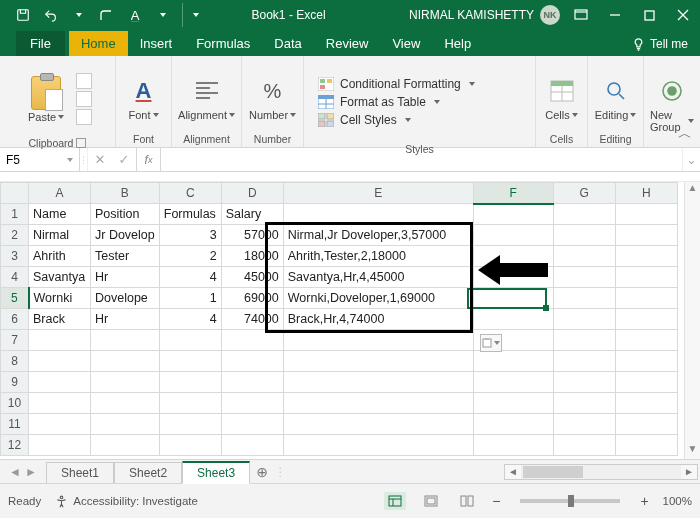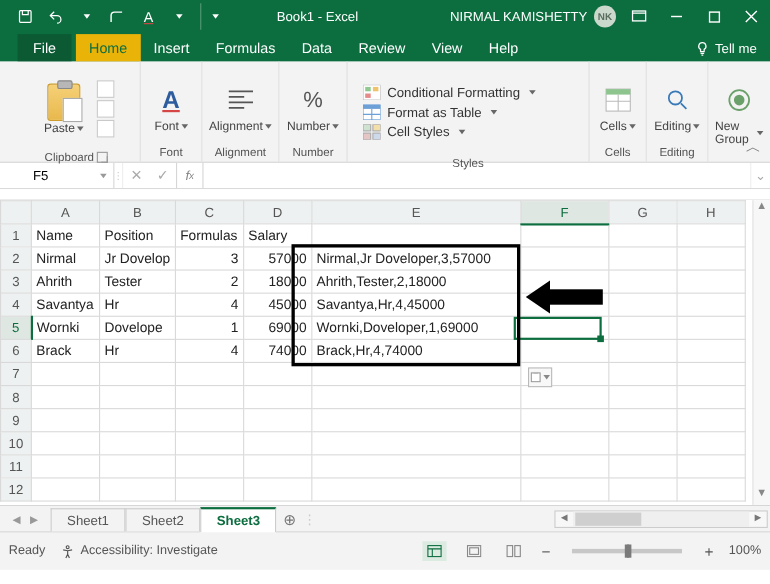--- a/index.html
+++ b/index.html
@@ -40,21 +40,21 @@
 .A-font { font-size: 22px; color:#2d5c9e; font-weight:bold; text-decoration: underline; text-decoration-color: #d64545;}
 .styles-body { display:flex; flex-direction:column; align-items:flex-start; font-size:12px; color:#333; gap:4px; padding:4px 8px;}
 .styles-body .srow { display:flex; align-items:center; gap:6px;}
 .srow .caret-down{ margin-left:2px;}
 .launcher { width:10px; height:10px; border:1px solid #999; position:relative;}
 .launcher::after{content:""; position:absolute; right:-1px; bottom:-1px; width:5px; height:5px; border-right:1px solid #999; border-bottom:1px solid #999;}
 .ribbon-collapse { position:absolute; right:8px; bottom:4px; color:#777; font-size:14px;}
 
 
 .fx-row { height: 24px; border-bottom: 1px solid #d6d6d6; display:flex; align-items:stretch; font-size:12px; background:#fff;}
-.namebox { width:80px; border-right:1px solid #d6d6d6; display:flex; align-items:center; padding:0 6px; justify-content:space-between;margin-left:24px;}
+.namebox { width:80px; border-right:1px solid #d6d6d6; display:flex; align-items:center; padding:0 6px; justify-content:space-between;}
 .namebox .caret-down { border-top-color:#999;}
 .fx-btns { display:flex; align-items:center; border-right:1px solid #d6d6d6;}
 .fx-btn { width:24px; display:flex; align-items:center; justify-content:center; color:#aaa; font-size:13px;}
 .fx-lbl { width:24px; display:flex; align-items:center; justify-content:center; font-style:italic; color:#888; border-right:1px solid #d6d6d6;}
 .fx-input { flex:1; padding:0 6px; display:flex; align-items:center;}
 .fx-expand { width:18px; display:flex; align-items:center; justify-content:center; color:#aaa; border-left:1px solid #eee;}
 
 
 .grid-wrap { position:relative; background:#fff; }
 .sheet { border-collapse:collapse; table-layout:fixed; font-size:12.5px; color:#222; }
@@ -81,21 +81,21 @@
 
 
 .paste-tag { position:absolute; width:22px; height:18px; border:1px solid #b9b9b9; background:#f8f8f8; font-size:9px; display:flex; align-items:center; justify-content:center; color:#666;}
 .paste-tag::after{ content:""; margin-left:2px; border-left:3px solid transparent; border-right:3px solid transparent; border-top:4px solid #888;}
 
 
 .sheet-tabs { height:24px; border-top:1px solid #d6d6d6; display:flex; align-items:center; background:#f3f3f3; font-size:12px;}
 .tabnav { display:flex; gap:2px; padding:0 8px;}
 .tabnav-btn{ width:14px; color:#999; text-align:center;}
 .stab { padding:3px 14px; border:1px solid #ccc; border-bottom:none; background:#f3f3f3; color:#555; position:relative; top:1px;}
-.stab.active { background:#fff; color:#0c6d3f; border-bottom:1px solid #fff; font-weight:700; border-top:2px solid #0c6d3f;}
+.stab.active { background:#fff; color:#0c6d3f; border-bottom:1px solid #fff; font-weight:400; border-top:2px solid #0c6d3f;}
 .stab-add { width:24px; text-align:center; color:#777; font-size:14px;}
 .hscroll { flex:1; display:flex; align-items:center; justify-content:flex-end; padding-right:2px;}
 .sb { height:16px; border:1px solid #ccc; background:#f7f7f7; display:flex; align-items:center;}
 .sb-btn{ width:16px; text-align:center; color:#777; font-size:10px;}
 .sb-track{ width:160px; height:14px; background:#efefef; position:relative;}
 .sb-thumb{ position:absolute; left:2px; top:1px; height:12px; width:60px; background:#cfcfcf;}
 
 
 .status { height:24px; background:#f3f3f3; border-top:1px solid #d6d6d6; display:flex; align-items:center; font-size:11.5px; color:#555; padding:17px 8px; gap:14px;}
 .status .spacer{flex:1;}
@@ -186,21 +186,21 @@
   <div class="tellme">
     <svg width="13" height="13" viewBox="0 0 16 16" fill="none" stroke="currentColor" stroke-width="1.4">
         <path d="M8 1a4 4 0 0 0-2 7.5V11h4V8.5A4 4 0 0 0 8 1z"></path>
         <path d="M6 13h4M7 15h2"></path>
       </svg>
     <span>Tell me</span>
   </div>
 </div>
 
 <div class="ribbon">
-  <div class="rgroup" style="width:116px;margin-left:12px;">
+  <div class="rgroup" style="width:116px;">
     <div class="rgroup-body">
       <div class="big-btn">
         <div class="icon-box">
             <div class="paste-icon"></div>
           </div>
         <div class="lbl">
             <span>Paste</span>
             <span class="caret-down"></span>
           </div>
       </div>

